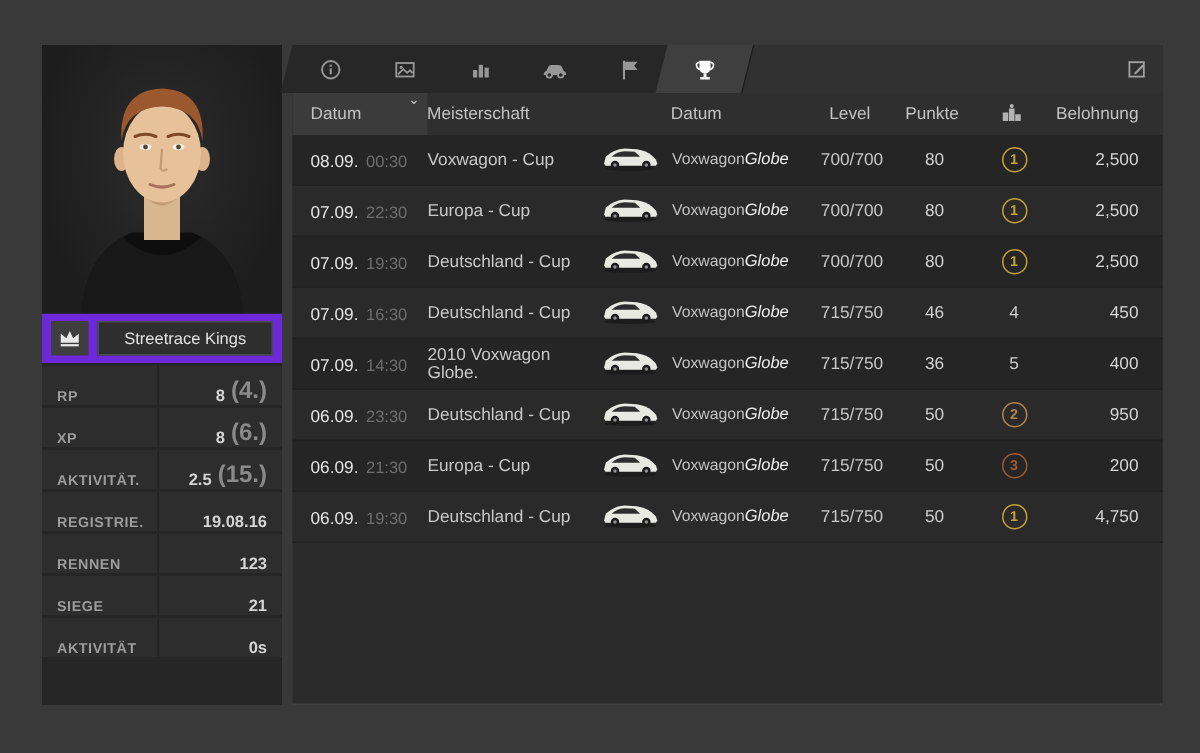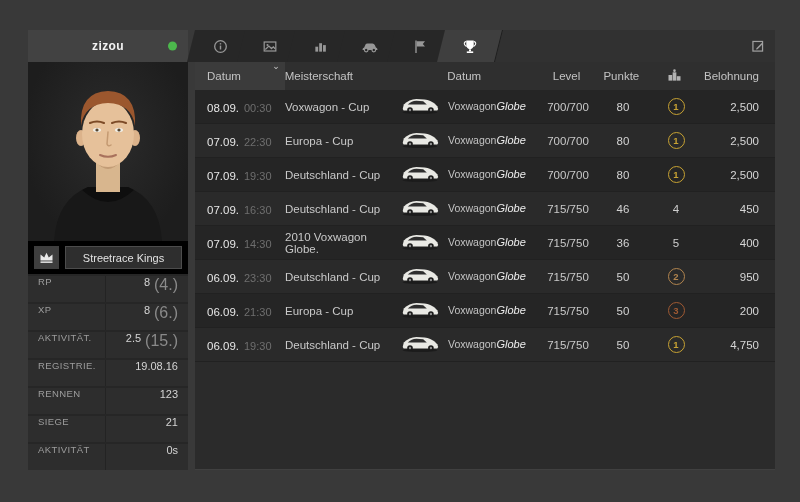--- a/index.html
+++ b/index.html
@@ -9,25 +9,25 @@
     font-family:"Liberation Sans", sans-serif;
     -webkit-font-smoothing:antialiased;
   }
   
   .sidebar{position:absolute;left:28px;top:30px;width:160px;height:440px;background:#262626;}
   .sidebar-header{height:32px;background:#424242;display:flex;align-items:center;justify-content:center;position:relative;}
   .username{color:#f2f2f2;font-size:12px;font-weight:bold;letter-spacing:.4px;}
   .status-dot{position:absolute;right:11px;top:50%;transform:translateY(-50%);width:9px;height:9px;border-radius:50%;}
   .avatar-box{height:179px;background:radial-gradient(ellipse at 50% 42%, #2c2c2c 0%, #1d1d1d 75%);position:relative;overflow:hidden;}
   .avatar-box svg{display:block;}
-  .team-row{height:33px;background:#000000;display:flex;align-items:center;padding:0 6px;gap:6px;box-sizing:border-box;}
+  .team-row{height:33px;background:#6d28d9;display:flex;align-items:center;padding:0 6px;gap:6px;box-sizing:border-box;}
   .crown-box{width:25px;height:23px;background:#3e3e3e;display:flex;align-items:center;justify-content:center;flex:none;}
   .team-name-box{flex:1;height:21px;border:1px solid #4c4c4c;background:#2e2e2e;display:flex;align-items:center;justify-content:center;color:#e2e2e2;font-size:11px;cursor:pointer;}
   .stats-list{}
-  .stat-row{height:26px;margin-top:2px;background:#2d2d2d;display:flex;align-items:flex-start;padding:0 10px;box-sizing:border-box;position:relative;}
+  .stat-row{height:26px;margin-top:2px;background:#2d2d2d;display:flex;align-items:flex-end;padding:0 10px;box-sizing:border-box;position:relative;font-weight:bold;}
   .stat-row::before{content:"";position:absolute;left:48%;top:0;bottom:0;width:1px;background:#232323;}
   .stat-label{color:#9d9d9d;font-size:9.5px;letter-spacing:.4px;}
   .stat-value{margin-left:auto;color:#d4d4d4;font-size:11px;}
   .stat-extra{color:#8a8a8a;margin-left:4px;}
   
   .main{position:absolute;left:195px;top:30px;width:580px;height:440px;background:#2b2b2b;border-bottom:1px solid #404040;box-sizing:border-box;}
   .tabbar{height:32px;background:#313131;position:relative;display:flex;}
   .tab{width:50px;height:32px;position:relative;cursor:pointer;}
   .tab .tab-bg{position:absolute;top:0;bottom:0;left:-4px;right:-4px;transform:skewX(-14deg);background:#272727;border-right:1px solid #1e1e1e;}
   .tab.active .tab-bg{background:#3f3f3f;border-right-color:#1e1e1e;}
@@ -60,24 +60,20 @@
   .cell-level{color:#c9c9c9;font-size:11.5px;}
   .cell-points{color:#d2d2d2;font-size:11.5px;}
   .rank-plain{color:#cfcfcf;font-size:11.5px;}
   .rank-badge{display:inline-flex;align-items:center;justify-content:center;width:15px;height:15px;border-radius:50%;border:1px solid;font-size:9.5px;font-weight:bold;}
   .cell-reward{color:#d6d6d6;font-size:11.5px;}
 </style>
 </head>
 <body>
 
 <div class="sidebar">
-  <div class="sidebar-header">
-    <span class="username">zizou</span>
-    <span class="status-dot" style="background: rgb(76, 184, 76);"></span>
-  </div>
 
   <div class="avatar-box">
     <svg width="160" height="179" viewBox="0 0 160 179">
       <path d="M26,179 Q29,137 60,125 L100,125 Q131,137 134,179 Z" fill="#181818"></path>
       <path d="M54,128 Q80,152 106,128 L100,125 L60,125 Z" fill="#0e0e0e"></path>
       <rect x="68" y="98" width="24" height="32" fill="#d8b68e"></rect>
       <path d="M68,100 Q80,114 92,100 L92,98 L68,98 Z" fill="#c29c76"></path>
       <ellipse cx="53" cy="76" rx="5" ry="8" fill="#dcb38b"></ellipse>
       <ellipse cx="107" cy="76" rx="5" ry="8" fill="#dcb38b"></ellipse>
       <ellipse cx="80" cy="72" rx="26" ry="33" fill="#e6c19a"></ellipse>

